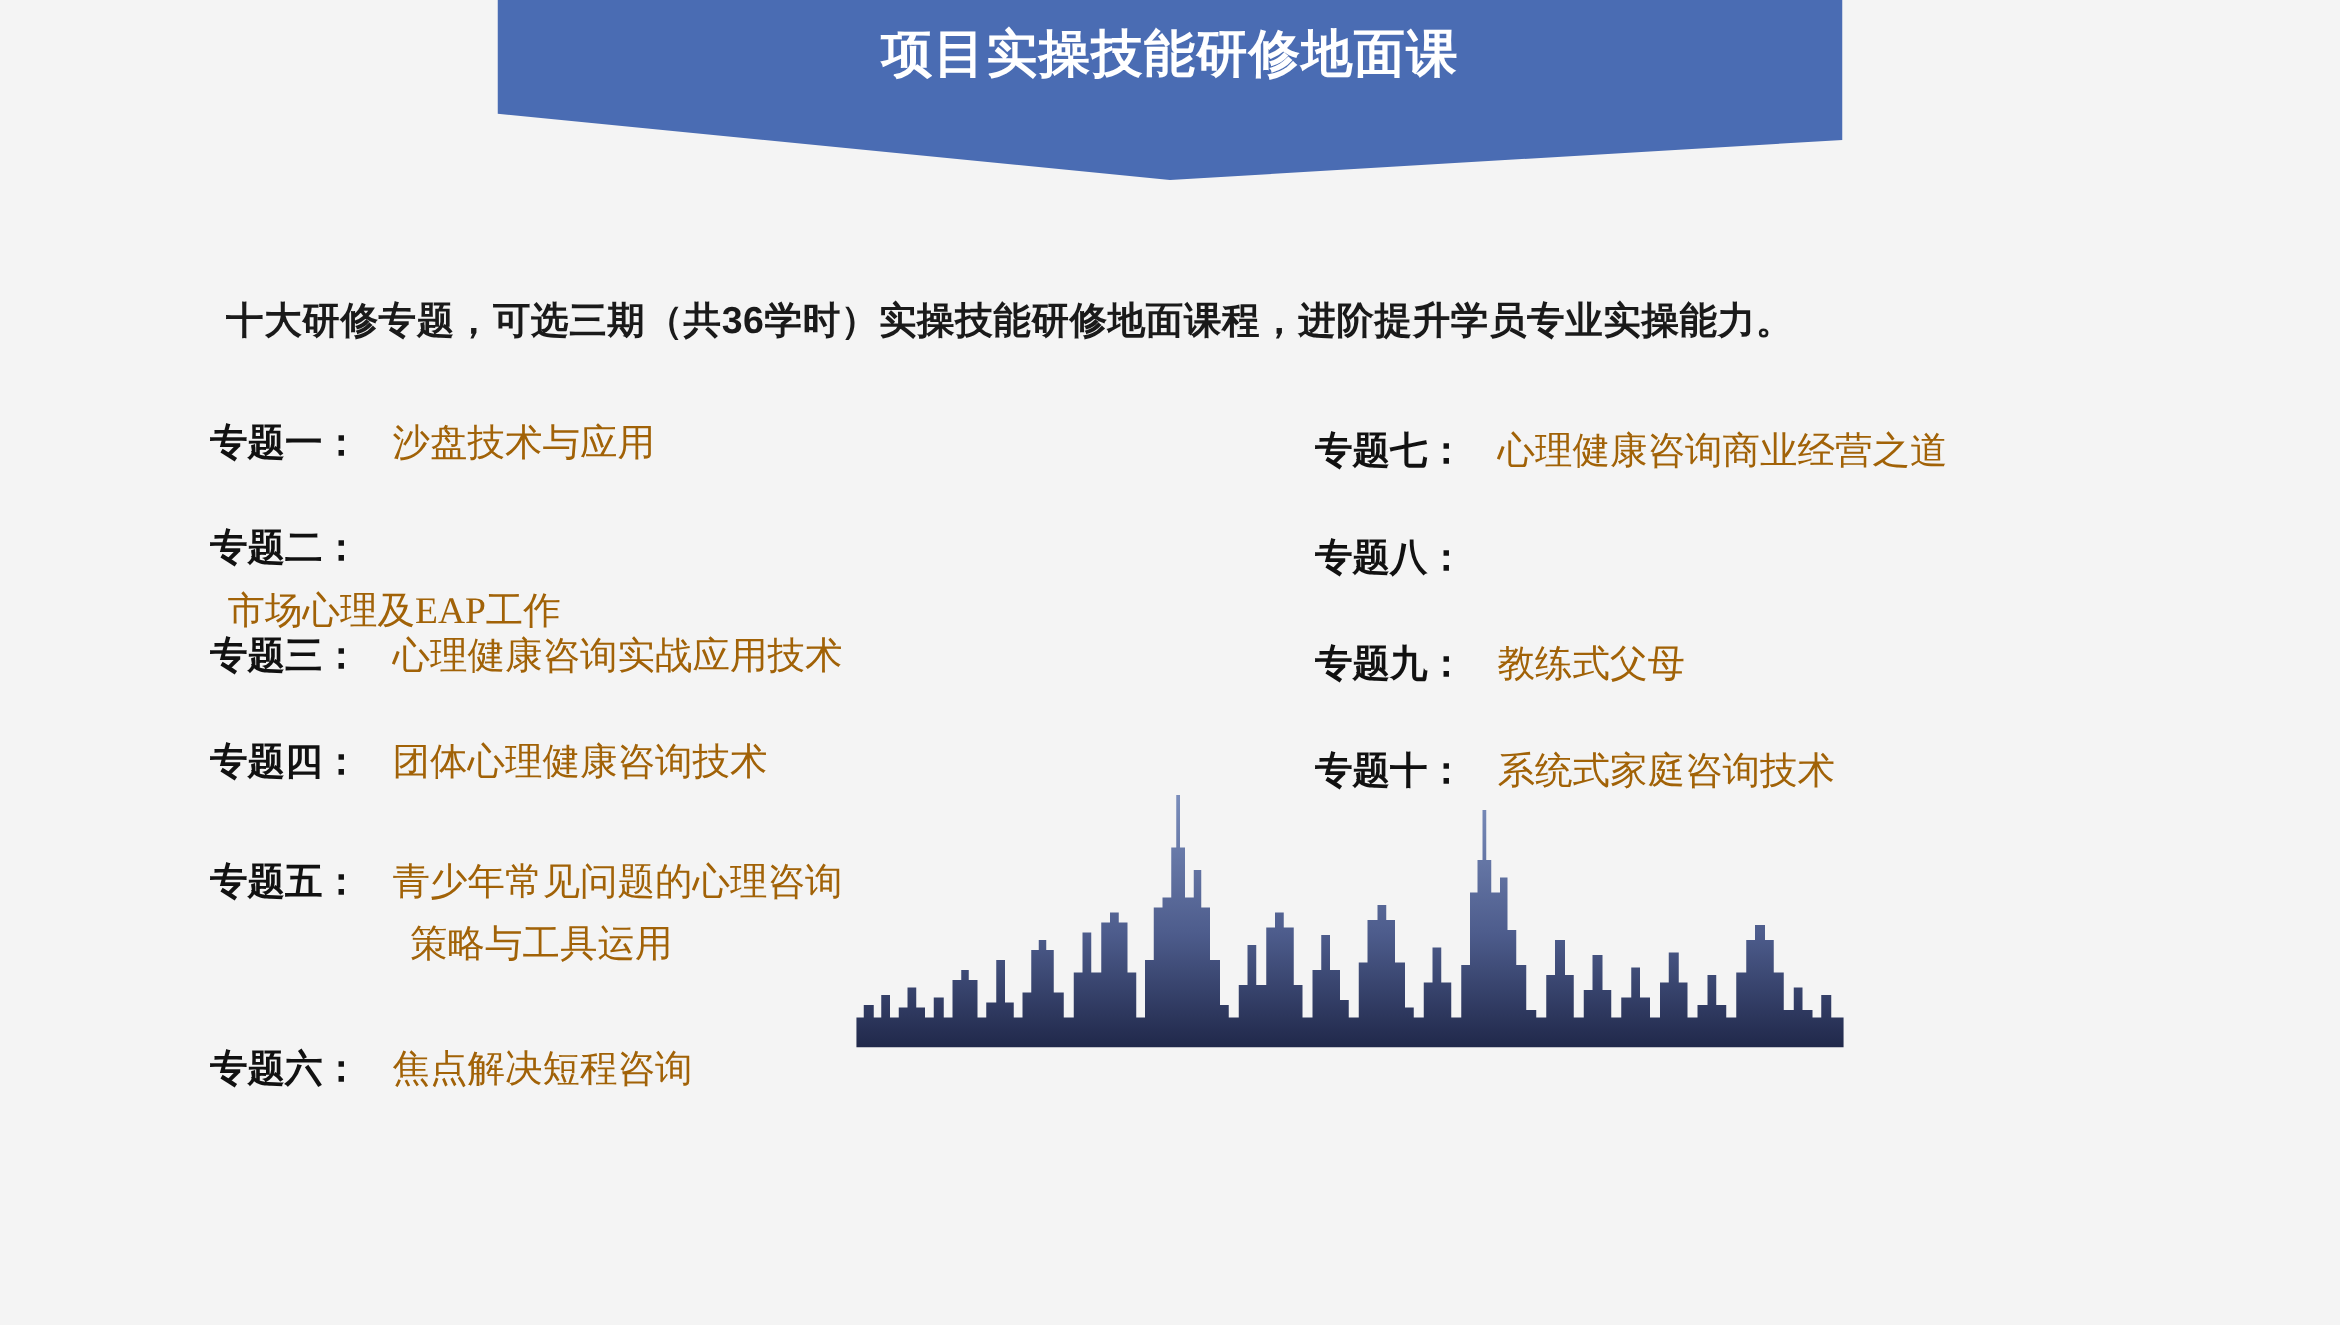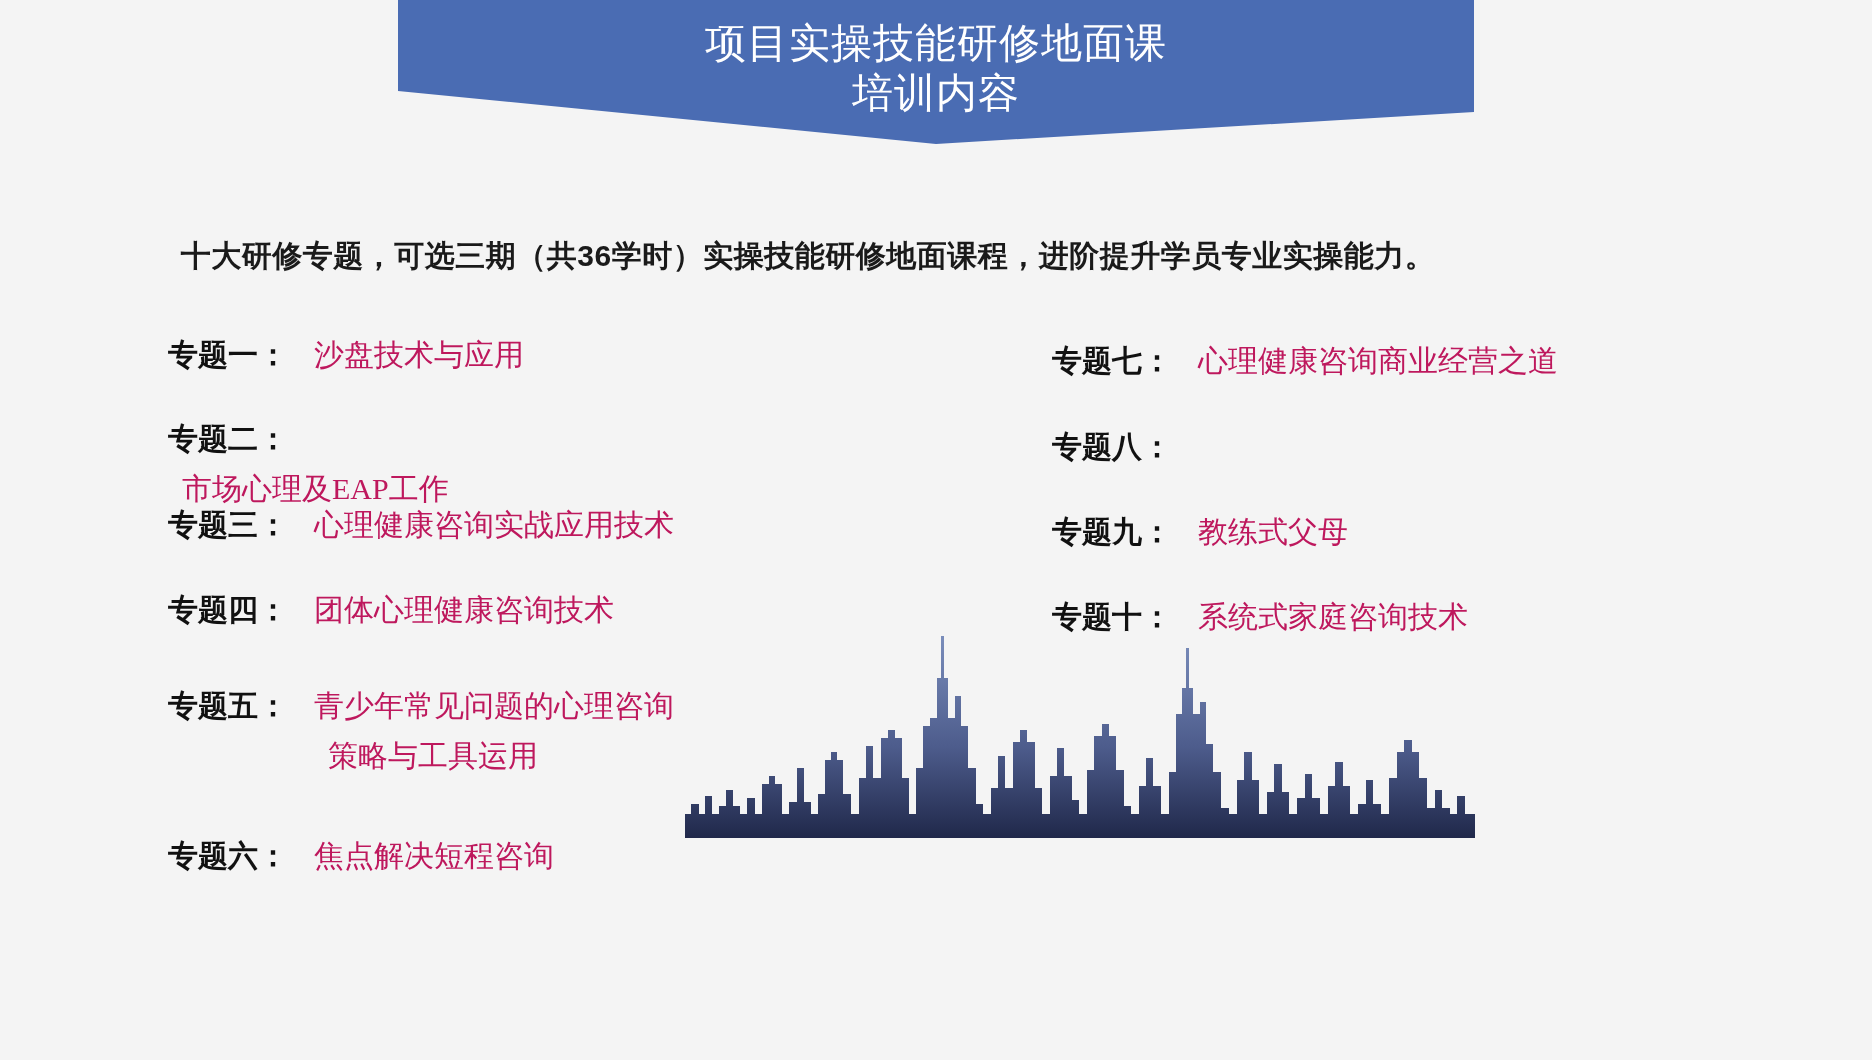--- a/index.html
+++ b/index.html
@@ -36,21 +36,21 @@
     left: 0;
     top: 0;
     width: 1076px;
     text-align: center;
     color: #ffffff;
     font-size: 41px;
     line-height: 50px;
     letter-spacing: 1px;
     padding-top: 18px;
     box-sizing: border-box;
-    font-weight: 400;
+    font-weight: 700;
   }
   #banner-title .line {
     display: block;
   }
 
   
   #subtitle {
     position: absolute;
     left: 0;
     top: 236px;
@@ -89,21 +89,21 @@
   .topic-label {
     font-size: 30px;
     font-weight: bold;
     color: #111111;
     min-width: 132px;
     flex: 0 0 auto;
   }
   .topic-text {
     font-size: 30px;
     font-weight: 400;
-    color: #be185d;
+    color: #a16207;
     margin-left: 14px;
     line-height: 50px;
   }
   .topic-label { line-height: 50px; }
   .topic-text .l2 { display: block; padding-left: 14px; }
 
   
   #topic-1 { top: 0px; }
   #topic-2 { top: 84px; flex-direction: column; }
   #topic-3 { top: 170px; }
@@ -129,21 +129,20 @@
 </style>
 </head>
 <body>
 
 <div id="header-banner">
   <svg viewBox="0 0 1076 144" preserveAspectRatio="none">
     <polygon points="0,0 1076,0 1076,112 538,144 0,91" fill="#4a6cb3"></polygon>
   </svg>
   <div id="banner-title">
     <span class="line">项目实操技能研修地面课</span>
-    <span class="line">培训内容</span>
   </div>
 </div>
 
 <div id="subtitle">十大研修专题，可选三期（共36学时）实操技能研修地面课程，进阶提升学员专业实操能力。</div>
 
 <div id="topics">
 
   <div class="column" id="column-left">
 
     <div class="topic-row" id="topic-1">

